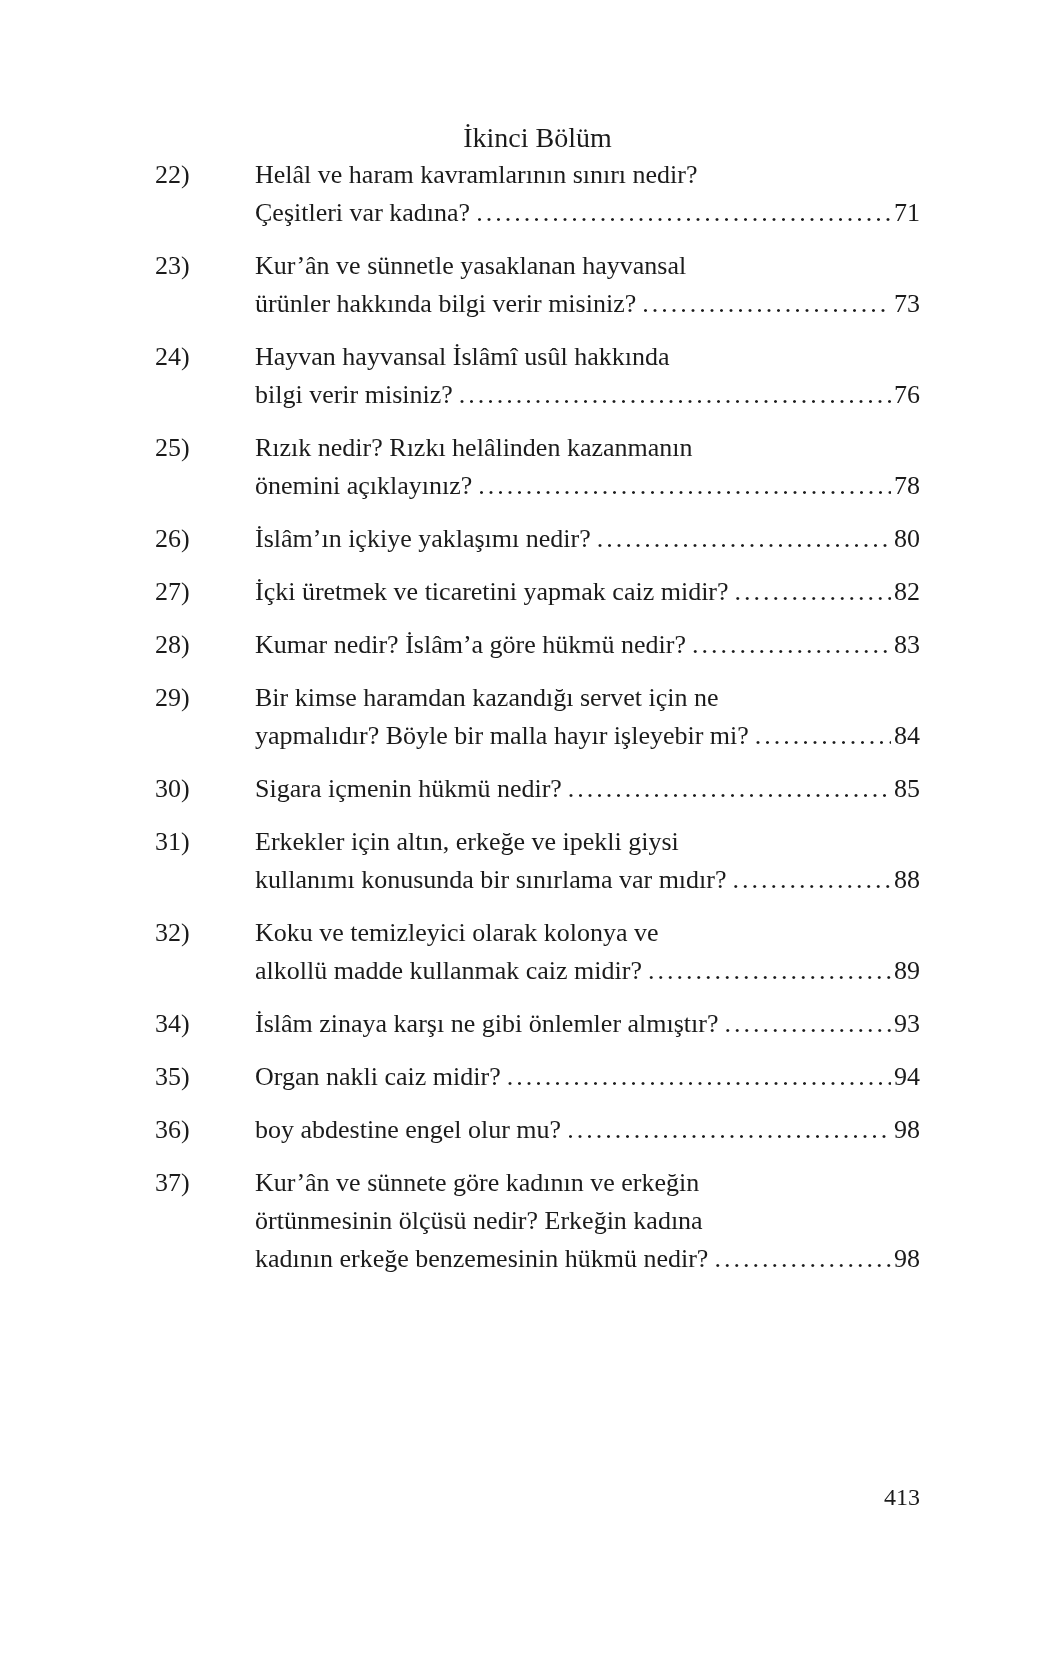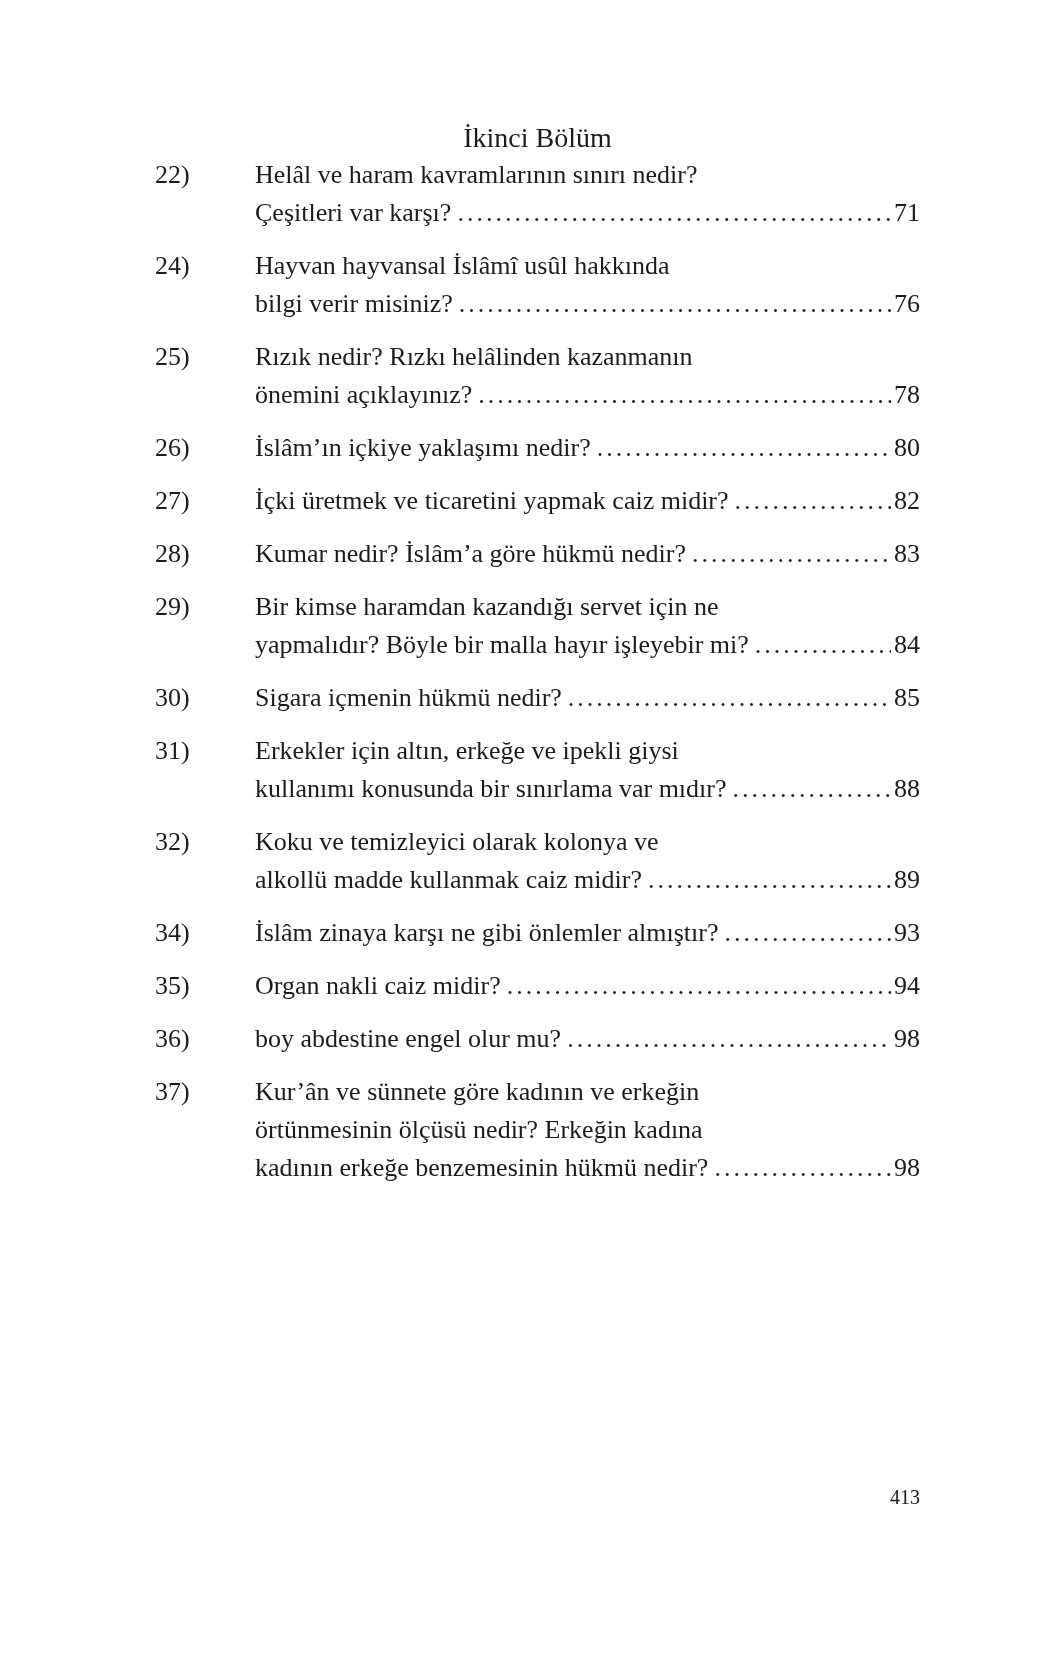--- a/index.html
+++ b/index.html
@@ -62,42 +62,53 @@
   }
   .dots::after {
     content: ".......................................................................................................................";
     letter-spacing: 3px;
   }
   .pageno { flex: 0 0 auto; }
   .folio {
     position: absolute;
     top: 1478px;
     right: 143px;
-    font-size: 20px;
+    font-size: 24px;
     line-height: 38px;
   }
 </style>
 </head>
 <body>
 
 <div class="page">
   <div class="chapter">İkinci Bölüm</div>
   <div class="toc" id="toc">
   <div class="entry">
     <span class="num">22)</span>
     <span class="body">
           <div class="line"><span class="line-text">Helâl ve haram kavramlarının sınırı nedir?</span></div>
           <div class="line last">
-            <span class="line-text">Çeşitleri var karşı?</span>
+            <span class="line-text">Çeşitleri var kadına?</span>
             <span class="dots"></span>
             <span class="pageno">71</span>
           </div>
         </span>
   </div>
 
+  <div class="entry">
+    <span class="num">23)</span>
+    <span class="body">
+          <div class="line"><span class="line-text">Kur’ân ve sünnetle yasaklanan hayvansal</span></div>
+          <div class="line last">
+            <span class="line-text">ürünler hakkında bilgi verir misiniz?</span>
+            <span class="dots"></span>
+            <span class="pageno">73</span>
+          </div>
+        </span>
+  </div>
 
   <div class="entry">
     <span class="num">24)</span>
     <span class="body">
           <div class="line"><span class="line-text">Hayvan hayvansal İslâmî usûl hakkında</span></div>
           <div class="line last">
             <span class="line-text">bilgi verir misiniz?</span>
             <span class="dots"></span>
             <span class="pageno">76</span>
           </div>

